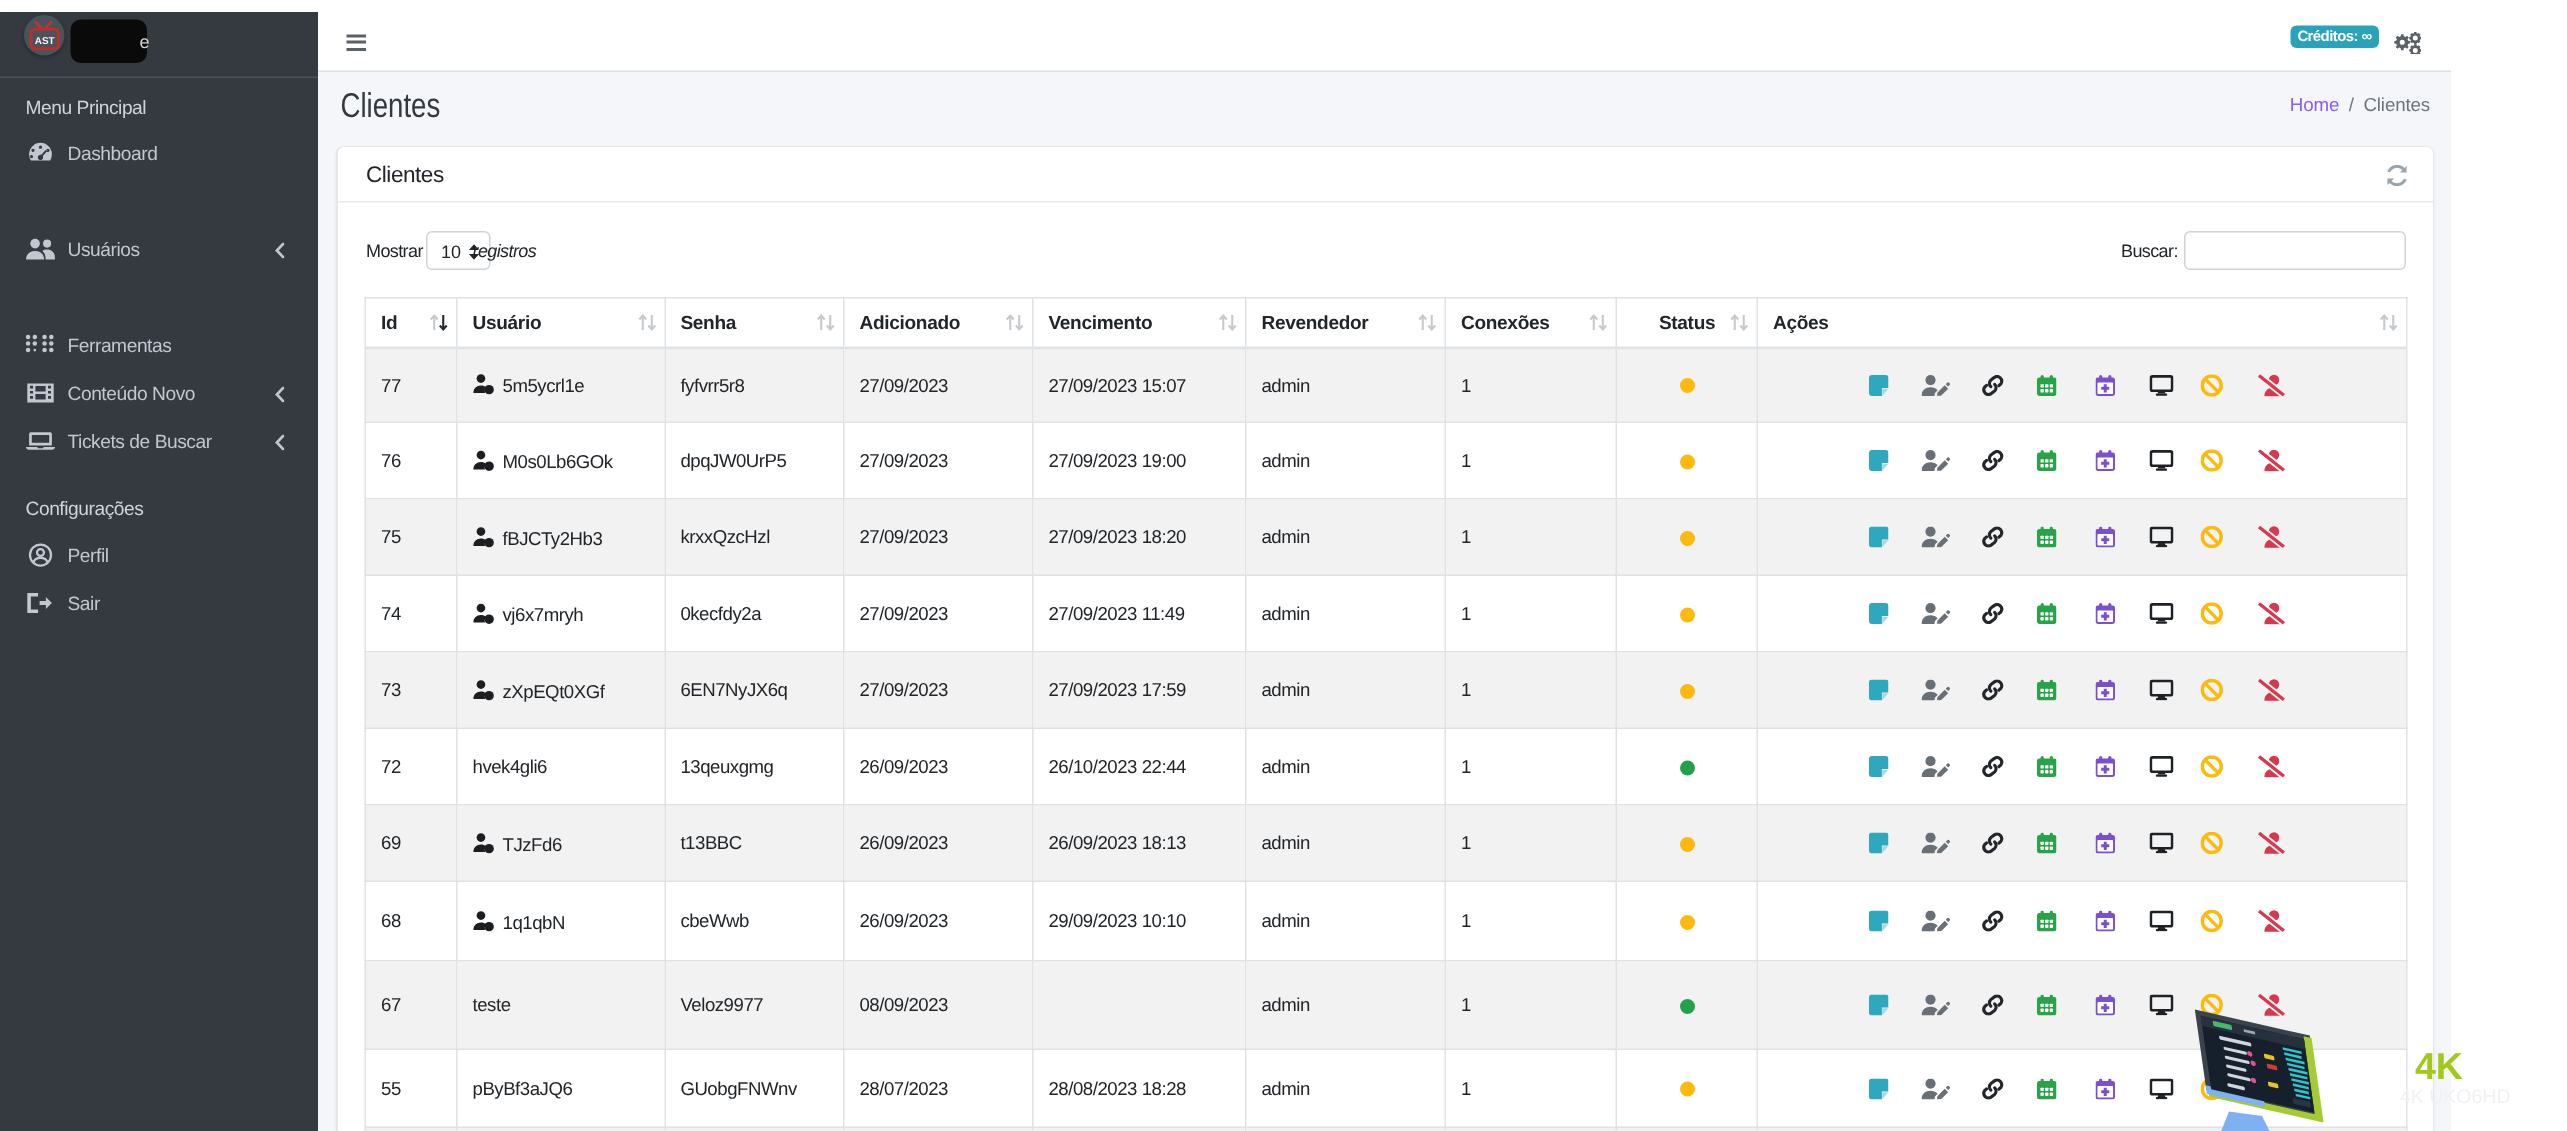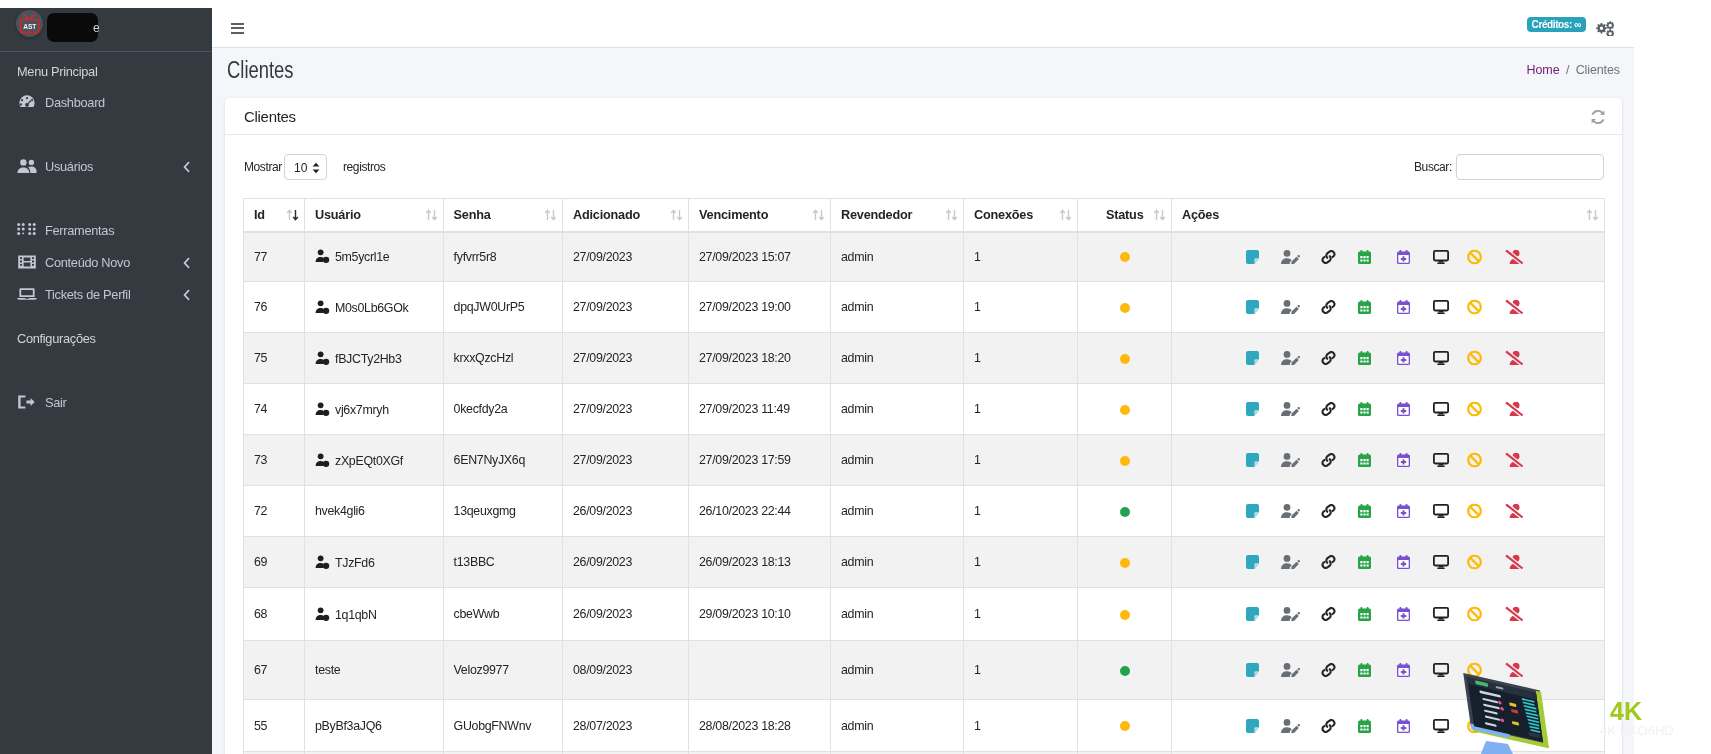--- a/index.html
+++ b/index.html
@@ -23,21 +23,21 @@
 .navbar { position:absolute; left:212px; top:8px; width:1422px; height:40px; background:#fff; border-bottom:1px solid #dee2e6; }
 .burger { position:absolute; left:19px; top:15px; width:13px; height:11px; }
 .burger div { height:1.8px; background:#5b6067; margin-bottom:2.6px; }
 .badge-cred { position:absolute; right:48px; top:9px; height:15px; padding:0 5px; background:#2aa3ba; border-radius:4px; color:#fff; font-size:10px; font-weight:bold; line-height:15px; letter-spacing:-0.4px; }
 .gears { position:absolute; right:20px; top:13px; width:18px; height:15px; }
 
 
 .content { position:absolute; left:212px; top:48px; width:1422px; height:706px; background:#f4f6f9; }
 .h1 { position:absolute; left:15px; top:9px; font-size:23px; font-weight:500; color:#33393f; transform:scaleX(0.8); transform-origin:0 0; }
 .crumbs { position:absolute; right:14px; top:15px; font-size:12.5px; letter-spacing:-0.1px; color:#6c757d; }
-.crumbs .home { color:#701a75; }
+.crumbs .home { color:#8b5cf6; }
 
 
 .card { position:absolute; left:13px; top:50px; width:1397px; height:680px; background:#fff; border-radius:4px; box-shadow:0 0 1px rgba(0,0,0,.125), 0 1px 3px rgba(0,0,0,.1); }
 .card-h { position:relative; height:37px; border-bottom:1px solid #e7eaed; }
 .card-h .t { position:absolute; left:19px; top:10px; font-size:15px; letter-spacing:-0.3px; color:#212529; }
 .card-h .refresh { position:absolute; right:17px; top:12px; width:14px; height:14px; }
 
 .lbl { position:absolute; font-size:12px; letter-spacing:-0.4px; color:#212529; }
 .selbox { position:absolute; left:59px; top:56px; width:43px; height:26px; border:1px solid #ced4da; border-radius:4px; background:#fff; }
 .selbox .v { position:absolute; left:9px; top:6px; font-size:12px; color:#212529; }
@@ -123,26 +123,36 @@
         <span class="txt">Conteúdo Novo</span>
         <span class="chev"><svg viewBox="0 0 7 11" width="7" height="11">
             <path fill="none" stroke="#c2c7d0" stroke-width="1.8" stroke-linecap="round" d="M5.6 1.2 L1.6 5.5 L5.6 9.8"></path>
           </svg></span>
       </div>
     <div class="sitem" style="top:270px;">
         <svg class="ico" viewBox="0 0 20 16">
           <path fill="#c2c7d0" fill-rule="evenodd" d="M3.4 2.2 L16.6 2.2 Q17.6 2.2 17.6 3.2 L17.6 11 L2.4 11 L2.4 3.2 Q2.4 2.2 3.4 2.2 Z M4.2 4 L4.2 9.2 L15.8 9.2 L15.8 4 Z"></path>
           <path fill="#c2c7d0" d="M0.6 12 L7.8 12 L8.4 12.8 L11.6 12.8 L12.2 12 L19.4 12 Q20 12 19.6 12.7 Q19 13.8 17.8 13.8 L2.2 13.8 Q1 13.8 0.4 12.7 Q0 12 0.6 12 Z"></path>
         </svg>
-        <span class="txt">Tickets de Perfil</span>
+        <span class="txt">Tickets de Buscar</span>
         <span class="chev"><svg viewBox="0 0 7 11" width="7" height="11">
             <path fill="none" stroke="#c2c7d0" stroke-width="1.8" stroke-linecap="round" d="M5.6 1.2 L1.6 5.5 L5.6 9.8"></path>
           </svg></span>
       </div>
     <div class="navhdr" style="top:323px;">Configurações</div>
+    <div class="sitem" style="top:346px;">
+        <svg class="ico" viewBox="0 0 20 16">
+          <g fill="none" stroke="#c2c7d0" stroke-width="1.5">
+            <circle cx="10" cy="8" r="7"></circle>
+            <circle cx="10" cy="6.3" r="2.3"></circle>
+            <path d="M5.3 12.9 C6 10.8 7.8 9.9 10 9.9 C12.2 9.9 14 10.8 14.7 12.9" fill="none"></path>
+          </g>
+        </svg>
+        <span class="txt">Perfil</span>
+      </div>
     <div class="sitem" style="top:378px;text-align:center;">
         <svg class="ico" viewBox="0 0 20 16">
           <path fill="#c2c7d0" d="M8.4 1.4 L8.4 3.6 L3.6 3.6 L3.6 12.4 L8.4 12.4 L8.4 14.6 L1.2 14.6 L1.2 1.4 Z"></path>
           <path fill="#c2c7d0" d="M10.4 4 L14.4 8 L10.4 12 L10.4 9.4 L6.2 9.4 L6.2 6.6 L10.4 6.6 Z" transform="translate(3.2 0)"></path>
         </svg>
         <span class="txt">Sair</span>
       </div>
   </div>
 
   <div class="navbar">
@@ -179,21 +189,21 @@
             </svg></span>
         </div>
       <div class="lbl" style="left:19px; top:62px;">Mostrar</div>
       <div class="selbox">
           <span class="v">10</span>
           <svg width="8" height="12" viewBox="0 0 8 12" style="position:absolute; right:6px; top:7px;">
             <path fill="#212529" d="M0.6 4.6 L4 0.8 L7.4 4.6 Z"></path>
             <path fill="#212529" d="M0.6 7.4 L4 11.2 L7.4 7.4 Z"></path>
           </svg>
         </div>
-      <div class="lbl" style="left:118px; top:62px;">registros</div>
+      <div class="lbl" style="left:90px; top:62px;font-style:italic;">registros</div>
       <div class="lbl" style="left:1189px; top:62px;">Buscar:</div>
       <div class="search"></div>
       <table>
         <colgroup>
           <col style="width:61px">
             <col style="width:138.6px">
             <col style="width:119.4px">
             <col style="width:126px">
             <col style="width:142px">
             <col style="width:133px">

